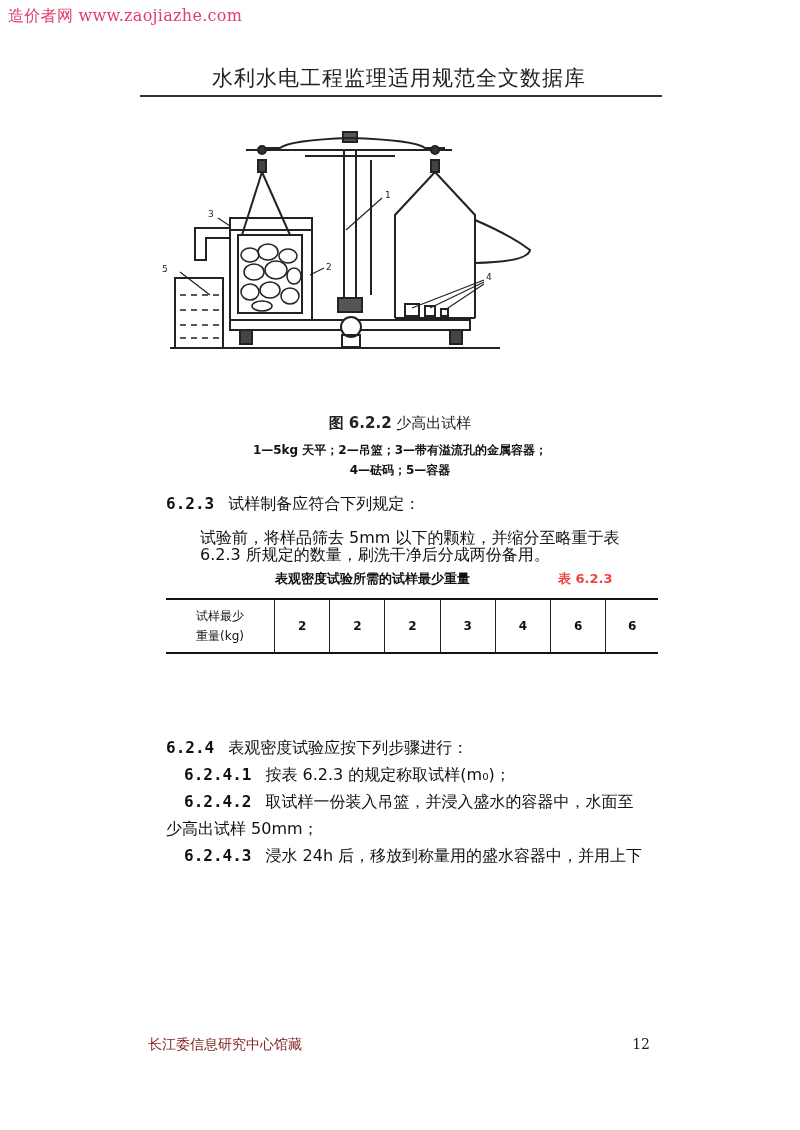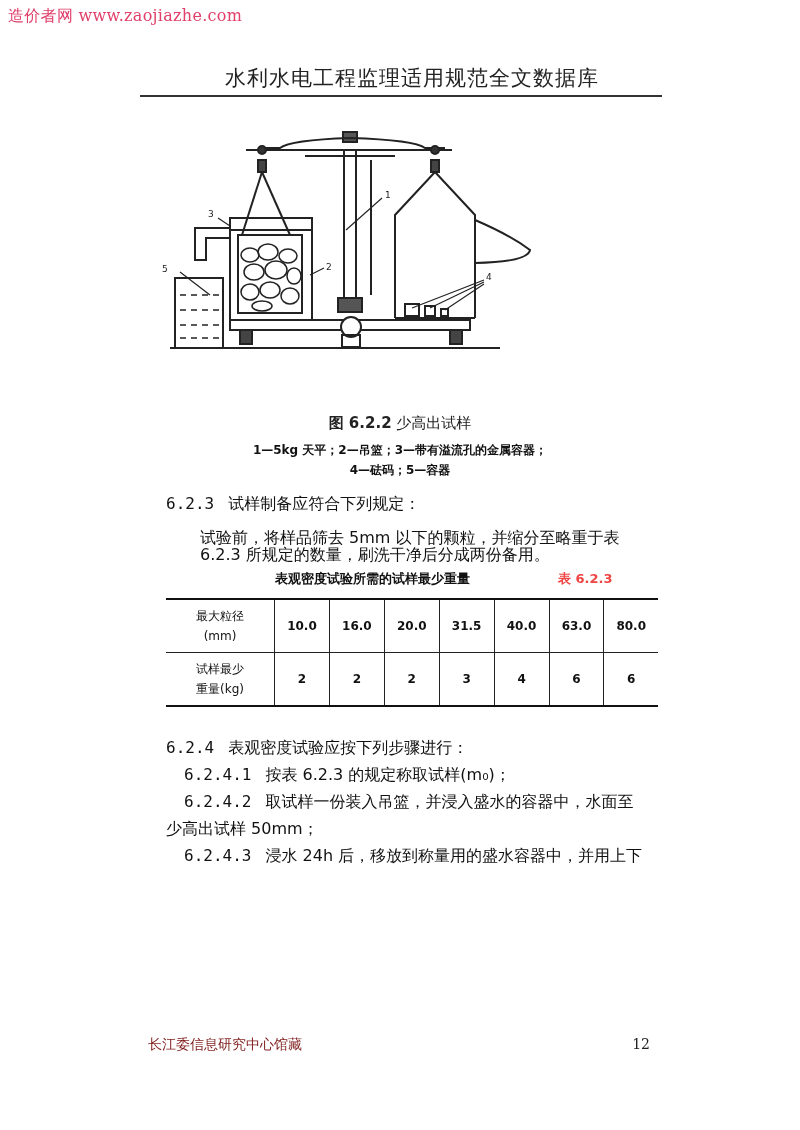--- a/index.html
+++ b/index.html
@@ -6,21 +6,21 @@
   body {
     width: 800px; height: 1130px; position: relative; overflow: hidden;
     font-family: "DejaVu Serif", "Liberation Serif", serif; color: #111;
   }
   .watermark {
     position: absolute; left: 8px; top: 6px;
     font-size: 16px; color: #e0406a; letter-spacing: 0.3px;
     font-family: "DejaVu Serif", serif;
   }
   .header-title {
-    position: absolute; left: 152px; width: 520px; top: 64px;
+    position: absolute; left: 139px; width: 520px; top: 64px;
     text-align: center; font-size: 21px; letter-spacing: 1px; color: #222;
     font-family: "DejaVu Serif", serif;
   }
   .header-rule {
     position: absolute; left: 140px; width: 522px; top: 95px; height: 1.5px; background: #333;
   }
   .figure { position: absolute; left: 150px; top: 120px; width: 400px; height: 250px; }
   .fig-caption {
     position: absolute; left: 140px; width: 520px; top: 414px;
     text-align: center; font-size: 15px; color: #222;
@@ -29,21 +29,21 @@
   .fig-caption .num { font-weight: bold; margin-right: 0; }
   .fig-legend {
     position: absolute; left: 140px; width: 520px; top: 440px;
     text-align: center; font-size: 12px; line-height: 20px; color: #111;
     font-family: "DejaVu Sans", sans-serif; font-weight: bold;
   }
   .para {
     position: absolute; font-size: 16px; line-height: 24px; color: #111;
     font-family: "DejaVu Sans", sans-serif; white-space: nowrap;
   }
-  .para .secnum { font-weight: normal; margin-right: 14px; font-family: "DejaVu Sans Mono", monospace; }
+  .para .secnum { font-weight: bold; margin-right: 14px; font-family: "DejaVu Sans Mono", monospace; }
   .table-title {
     position: absolute; left: 275px; top: 570px; font-size: 13px; color: #111;
     font-family: "DejaVu Sans", sans-serif; font-weight: bold;
   }
   .table-label {
     position: absolute; left: 558px; top: 570px; font-size: 13px; color: #ef4444;
     font-family: "DejaVu Sans", sans-serif; font-weight: bold;
   }
   table.data {
     position: absolute; left: 166px; top: 598px; width: 492px; border-collapse: collapse;
@@ -174,33 +174,20 @@
   <span class="secnum">6.2.3</span><span>试样制备应符合下列规定：</span>
 </div>
 <div class="para" style="left:200px; top:518px;margin-top:8px;">试验前，将样品筛去 5mm 以下的颗粒，并缩分至略重于表</div>
 <div class="para" style="left:200px; top:543px;">6.2.3 所规定的数量，刷洗干净后分成两份备用。</div>
 
 <div class="table-title">表观密度试验所需的试样最少重量</div>
 <div class="table-label">表 6.2.3</div>
 
 <table class="data">
   <tbody>
-      <tr>
-    <td>
-      <div>最大粒径</div>
-      <div>(mm)</div>
-    </td>
-    <td>10.0</td>
-    <td>16.0</td>
-    <td>20.0</td>
-    <td>31.5</td>
-    <td>40.0</td>
-    <td>63.0</td>
-    <td>80.0</td>
-  </tr>
   <tr>
     <td>
       <div>试样最少</div>
       <div>重量(kg)</div>
     </td>
     <td>2</td>
     <td>2</td>
     <td>2</td>
     <td>3</td>
     <td>4</td>

